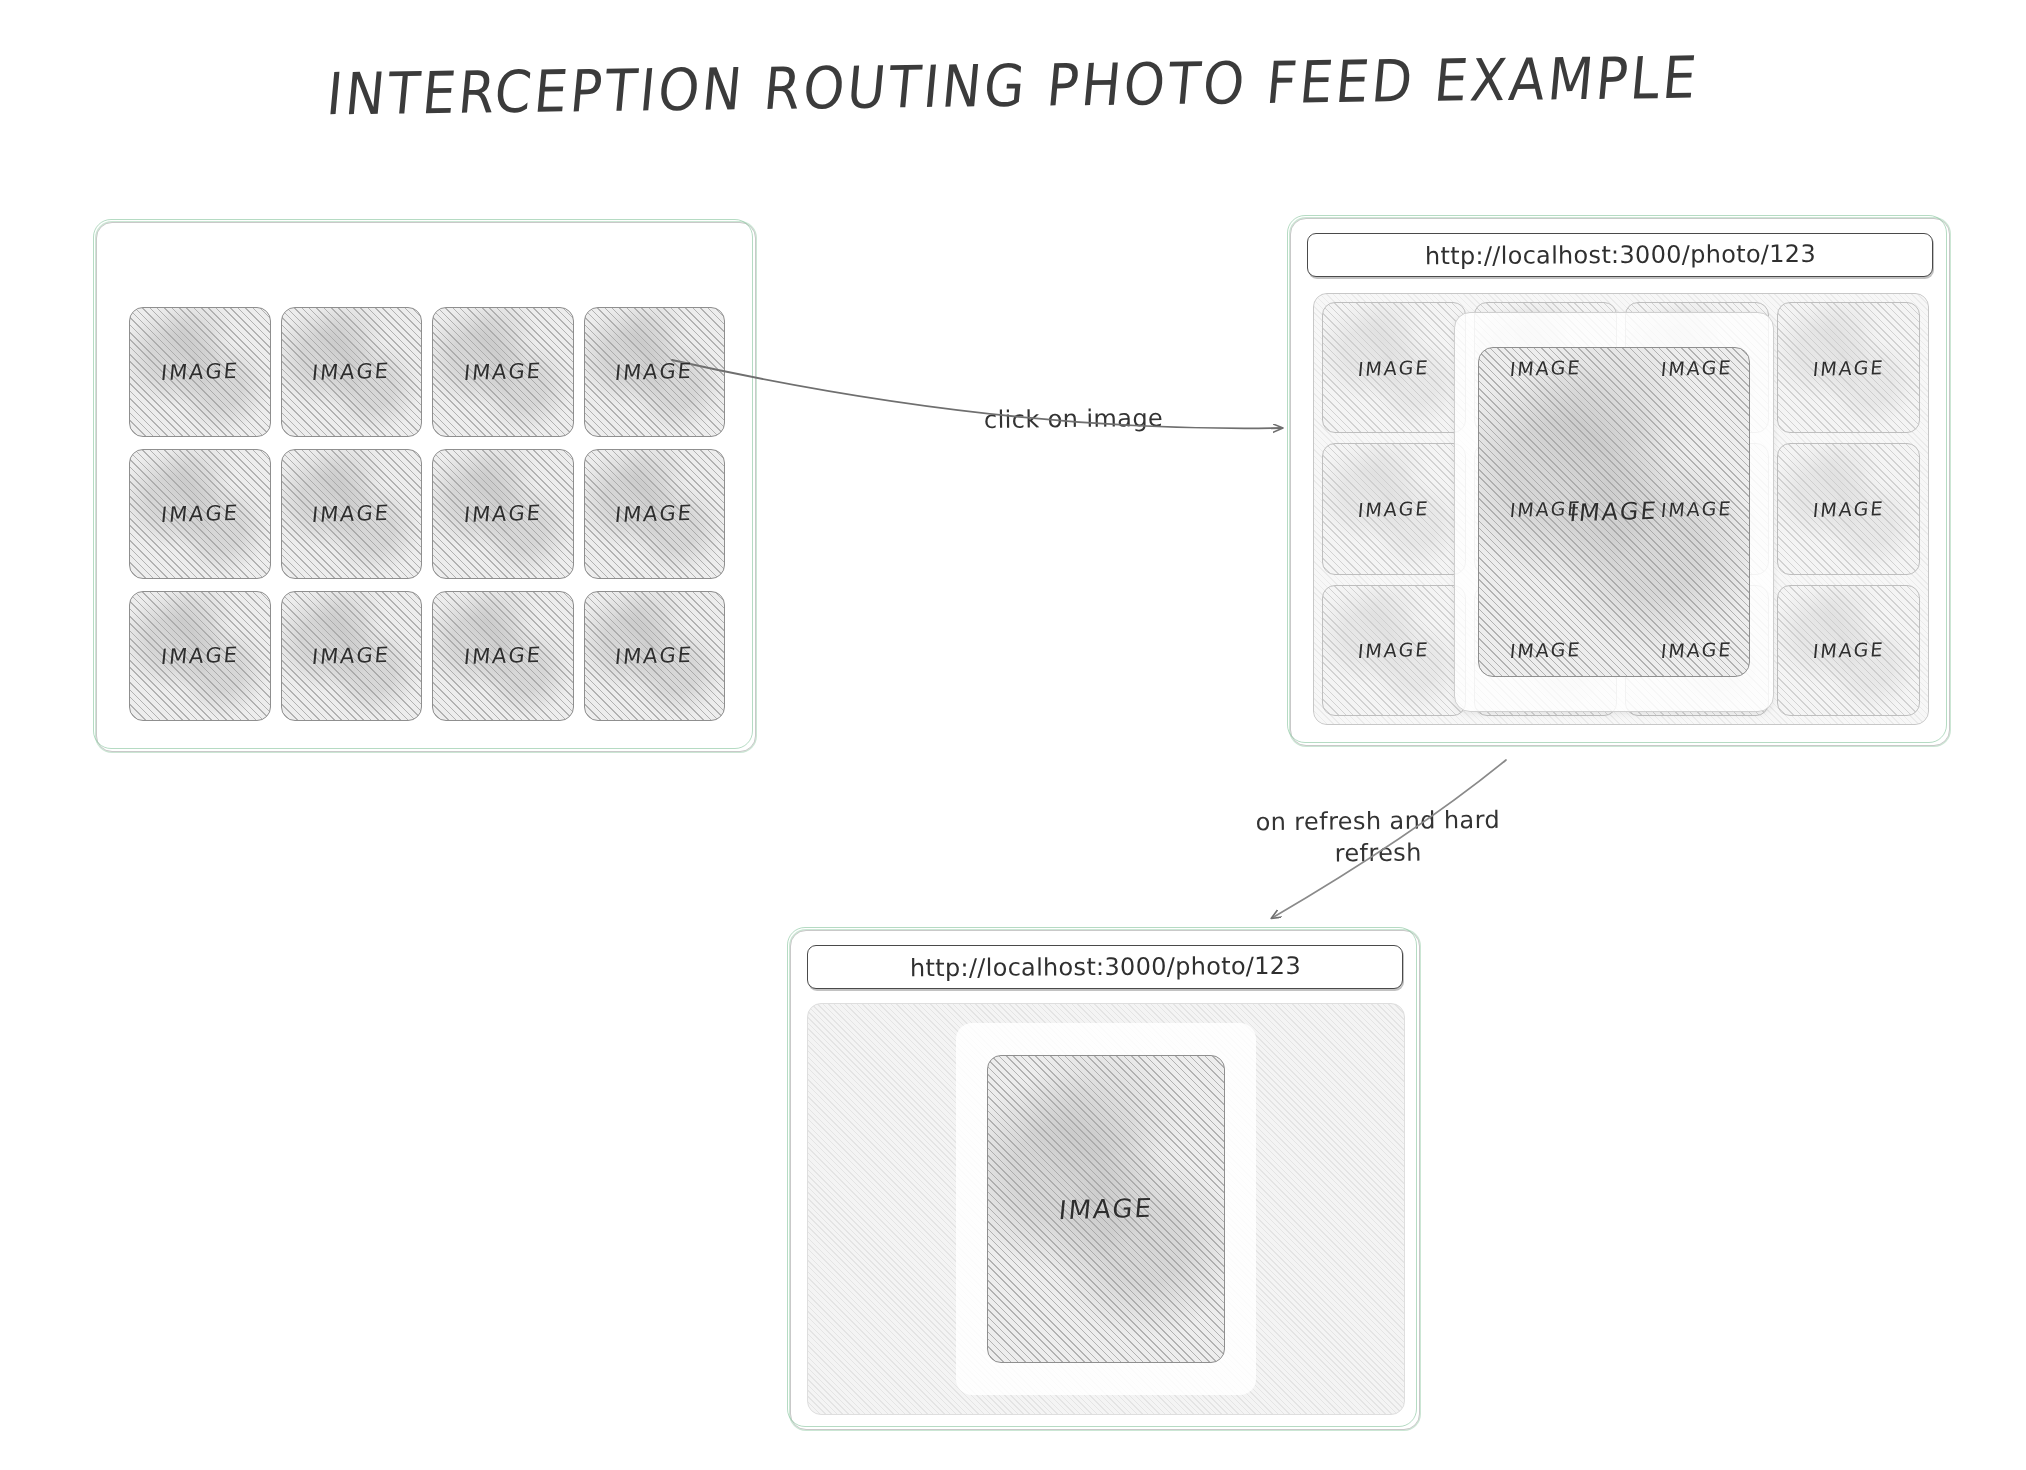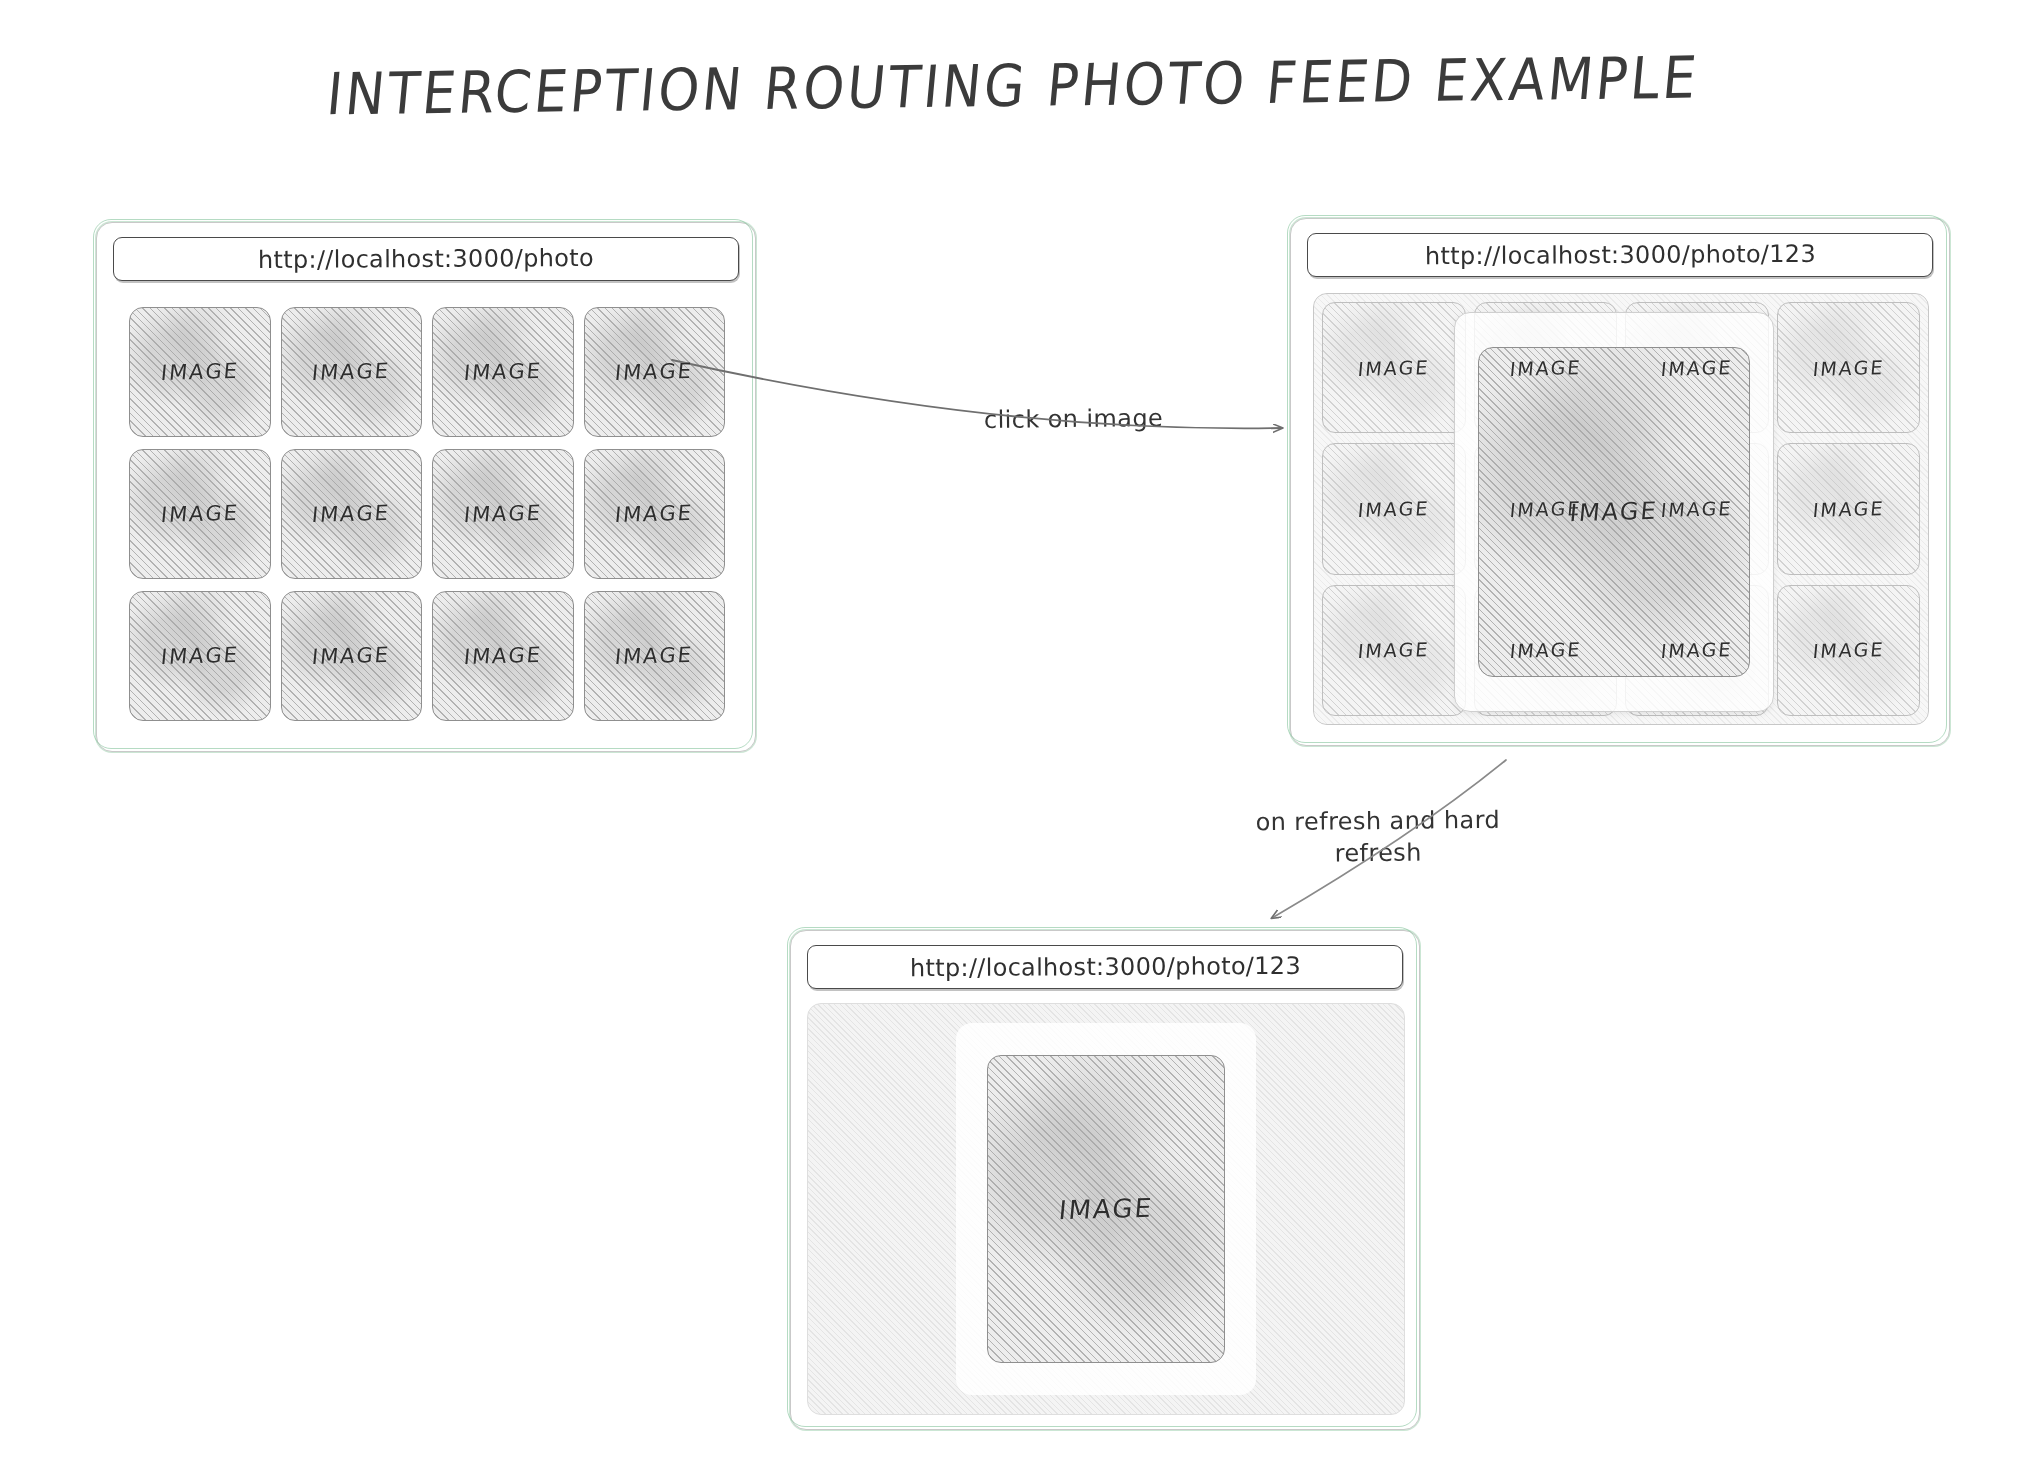--- a/index.html
+++ b/index.html
@@ -239,23 +239,20 @@
   }
 </style>
 </head>
 <body>
 
 <div id="stage">
 
   <div class="title">INTERCEPTION ROUTING PHOTO FEED EXAMPLE</div>
 
   <div class="browser" id="panelA">
-    <div class="urlbar">
-      <span>http://localhost:3000/photo</span>
-    </div>
     <div id="gridA">
         <div class="tile">
           <span class="lbl">IMAGE</span>
         </div>
         <div class="tile">
           <span class="lbl">IMAGE</span>
         </div>
         <div class="tile">
           <span class="lbl">IMAGE</span>
         </div>

